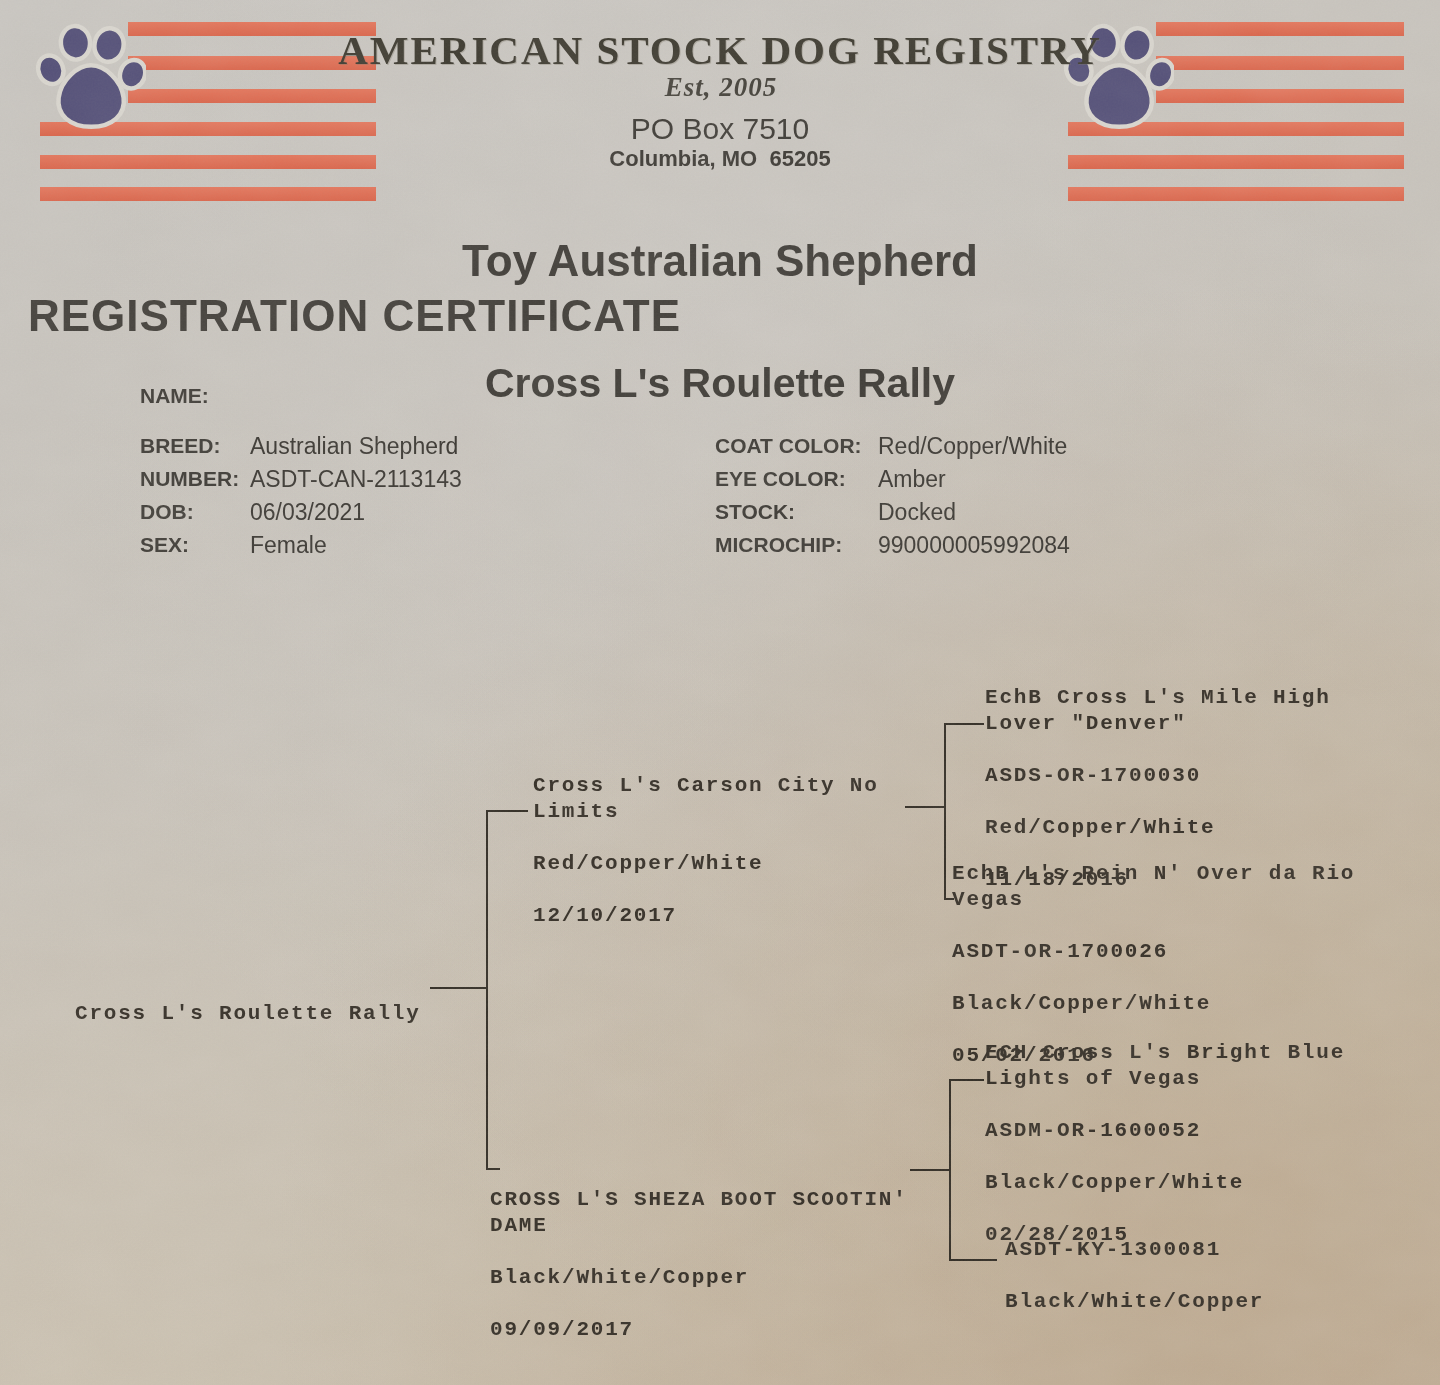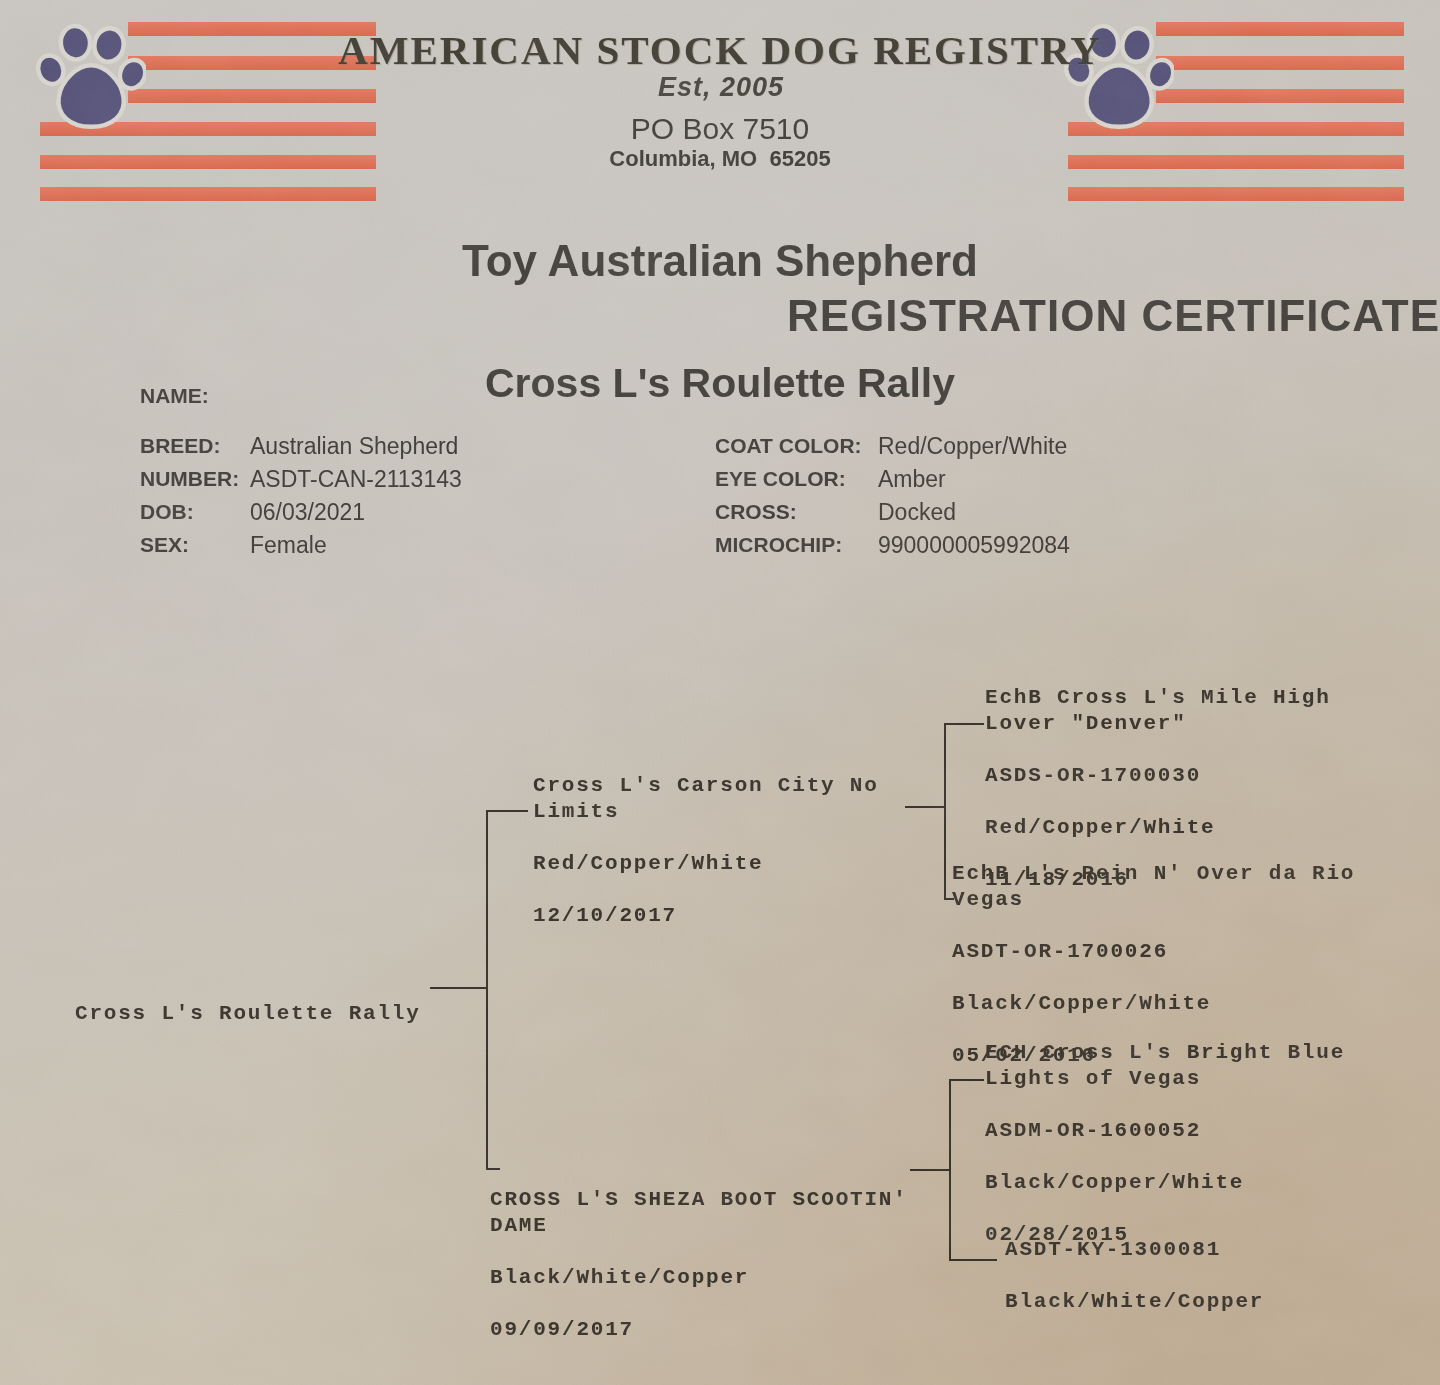--- a/index.html
+++ b/index.html
@@ -26,33 +26,33 @@
   .stripe.full { left:4px; right:0; }
   .paw { position:absolute; left:-2px; top:0; width:112px; height:118px; }
 
   .org-name {
     position:absolute; left:0; right:0; top:26px; text-align:center;
     font-family:"Liberation Serif", serif; font-weight:bold; font-size:41px;
     letter-spacing:2px; color:#3c392f; text-shadow:1px 1px 0 rgba(120,115,100,.35);
   }
   .org-est {
     position:absolute; left:2px; right:0; top:72px; text-align:center;
-    font-family:Liberation Sans, sans-serif; font-style:italic; font-weight:bold;
+    font-family:Liberation Serif, serif; font-style:italic; font-weight:bold;
     font-size:27px; color:#44413a; letter-spacing:1px;
   }
   .addr1 { position:absolute; left:0; right:0; top:112px; text-align:center;
     font-size:30px; font-weight:normal; color:#3e3b36; }
   .addr2 { position:absolute; left:0; right:0; top:146px; text-align:center;
     font-size:22px; font-weight:bold; color:#3e3b36; white-space:pre; }
 
   
   .title1 { position:absolute; left:0; right:0; top:236px; text-align:center;
     font-size:44px; font-weight:bold; color:#403d38; }
-  .title2 { position:absolute; left:0; right:0; top:291px; text-align:right;
-    font-size:44px; font-weight:bold; color:#403d38; letter-spacing:1px; }
+  .title2 { position:absolute; left:0; right:0; top:291px; text-align:left;
+    font-size:44px; font-weight:bold; color:#403d38; letter-spacing:1px;padding-left:28px; }
 
   .name-label { position:absolute; left:140px; top:384px;
     font-size:21px; font-weight:bold; color:#3e3b36; }
   .name-value { position:absolute; left:0; right:0; top:360px; text-align:center;
     font-size:41px; font-weight:bold; color:#3e3b36; }
 
   
   .field { position:absolute; font-size:23px; }
   .field .lbl { position:absolute; left:0; top:0; font-size:21px; font-weight:bold; color:#3e3b36; white-space:nowrap; }
   .field .val { position:absolute; top:-1px; color:#3a3732; white-space:nowrap; }
@@ -139,21 +139,21 @@
 
     <div class="field col-right" style="left:715px; top:434px">
       <span class="lbl">COAT COLOR:</span>
       <span class="val">Red/Copper/White</span>
     </div>
     <div class="field col-right" style="left:715px; top:467px">
       <span class="lbl">EYE COLOR:</span>
       <span class="val">Amber</span>
     </div>
     <div class="field col-right" style="left:715px; top:500px">
-      <span class="lbl">CROSS:</span>
+      <span class="lbl">STOCK:</span>
       <span class="val">Docked</span>
     </div>
     <div class="field col-right" style="left:715px; top:533px">
       <span class="lbl">MICROCHIP:</span>
       <span class="val">990000005992084</span>
     </div>
 
     <div class="pedigree">
 
       <div class="pblock" style="left:75px; top:975px">

